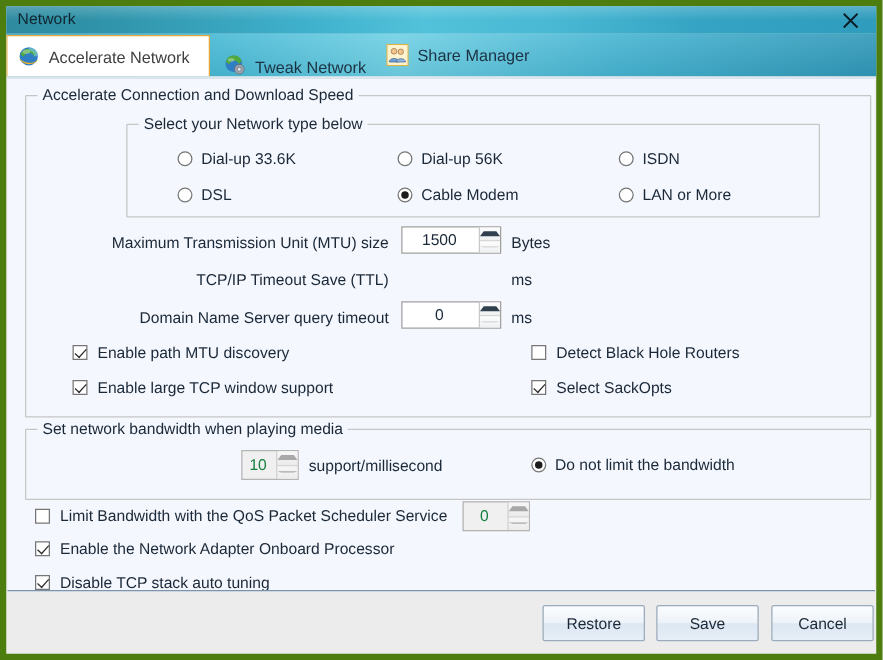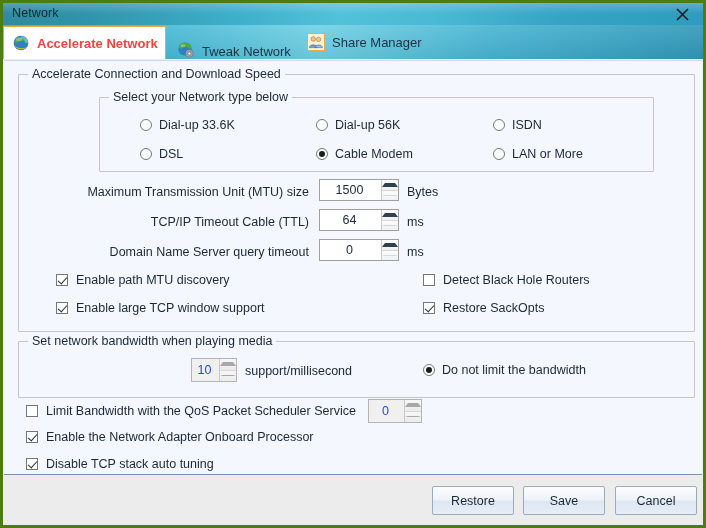--- a/index.html
+++ b/index.html
@@ -5,21 +5,21 @@
   html,body{margin:0;padding:0;}
   body{
     width:706px;height:528px;overflow:hidden;
     font-family:"Liberation Sans",sans-serif;
     font-size:12.5px;color:#1b2838;
     background:#ececec;
   }
   .window{
     position:relative;width:706px;height:528px;box-sizing:border-box;
     background:#ececec;
-    border:3px solid #4d7c0f;
+    border:5px solid #4d7c0f;
   }
   
   .titlebar{
     position:relative;height:22px;
     background:linear-gradient(90deg,#2f8ba0 0%,#2f92a8 10%,#3fb0cc 34%,#52c2da 48%,#49b9d4 62%,#35a4c4 80%,#2f9cbd 100%);
     overflow:hidden;
   }
   .titlebar:after{
     content:"";position:absolute;left:0;right:0;top:0;height:11px;
     background:linear-gradient(180deg,rgba(255,255,255,.20),rgba(255,255,255,0));
@@ -48,21 +48,21 @@
     padding:0 12px 0 8px;box-sizing:border-box;cursor:pointer;z-index:2;
   }
   .tab .tab-label{margin-left:7px;font-size:13px;white-space:nowrap;}
   .tab.active{
     background:#ffffff;
     border:1px solid #e8a93a;
     border-bottom:none;
     top:1px;height:33px;
     box-shadow:0 0 0 1px rgba(255,255,255,.35) inset;
   }
-  .tab.active .tab-label{color:#ef4444;font-weight:bold;}
+  .tab.active .tab-label{color:#404040;font-weight:normal;}
   .tab.inactive .tab-label{color:#1b3243;}
   .tab-icon{width:18px;height:18px;flex:0 0 18px;display:block;}
   
   .content{
     position:absolute;left:1px;right:1px;top:57px;bottom:50px;
     background:#f4f7fd;
     border-top:1px solid #cfdcea;
   }
   .groupbox{
     position:absolute;border:1px solid #c6c6c6;background:transparent;
@@ -113,21 +113,21 @@
   }
   .spin .btns .up,.spin .btns .dn{
     flex:1;display:flex;align-items:center;justify-content:center;
     background:linear-gradient(180deg,#fdfdfd,#eef0f2);cursor:pointer;
   }
   .spin .btns .dn{border-top:1px solid #d6d6d6;}
   .arr{width:0;height:0;border-left:3px solid transparent;border-right:3px solid transparent;}
   .arr.up{border-bottom:4px solid #30404f;}
   .arr.dn{border-top:4px solid #30404f;}
   .spin.disabled{border-color:#b4b4b4;background:#f0f0f0;}
-  .spin.disabled .val{color:#1d4ed8;}
+  .spin.disabled .val{color:#15803d;}
   .spin.disabled .btns .up,.spin.disabled .btns .dn{background:linear-gradient(180deg,#f7f7f7,#ebebeb);}
   .spin.disabled .arr.up{border-bottom-color:#a8a8a8;}
   .spin.disabled .arr.dn{border-top-color:#a8a8a8;}
   .unit{position:absolute;font-size:12.5px;}
   
   .footer{
     position:absolute;left:1px;right:1px;bottom:1px;height:49px;
     background:#ececec;border-top:1px solid #7a93b0;text-align:right;
   }
   .btn{
@@ -232,32 +232,21 @@
           <span class="up">
               <i class="arr up"></i>
             </span>
           <span class="dn">
               <i class="arr dn"></i>
             </span>
         </span>
       </div>
       <div class="unit" style="left:388px;top:110px;">Bytes</div>
 
-      <div class="field-label" style="left:40px;top:140px;width:250px;">TCP/IP Timeout Cable (TTL)</div>
-      <div class="spin" style="left:300px;top:134px;width:80px;height:22px;">
-        <span class="val">64</span>
-        <span class="btns">
-          <span class="up">
-              <i class="arr up"></i>
-            </span>
-          <span class="dn">
-              <i class="arr dn"></i>
-            </span>
-        </span>
-      </div>
+      <div class="field-label" style="left:40px;top:140px;width:250px;">TCP/IP Timeout Save (TTL)</div>
       <div class="unit" style="left:388px;top:140px;">ms</div>
 
       <div class="field-label" style="left:40px;top:170px;width:250px;">Domain Name Server query timeout</div>
       <div class="spin" style="left:300px;top:164px;width:80px;height:22px;">
         <span class="val">0</span>
         <span class="btns">
           <span class="up">
               <i class="arr up"></i>
             </span>
           <span class="dn">
@@ -274,21 +263,21 @@
       <div class="cb" style="left:404px;top:198px;">
         <span class="box"></span>
         <span class="clabel">Detect Black Hole Routers</span>
       </div>
       <div class="cb checked" style="left:37px;top:226px;">
         <span class="box"></span>
         <span class="clabel">Enable large TCP window support</span>
       </div>
       <div class="cb checked" style="left:404px;top:226px;">
         <span class="box"></span>
-        <span class="clabel">Restore SackOpts</span>
+        <span class="clabel">Select SackOpts</span>
       </div>
     </div>
 
     <div class="groupbox" style="left:14px;top:280px;width:675px;height:55px;">
       <div class="gb-title">Set network bandwidth when playing media</div>
 
       <div class="spin disabled" style="left:172px;top:16px;width:46px;height:24px;">
         <span class="val">10</span>
         <span class="btns">
           <span class="up">

